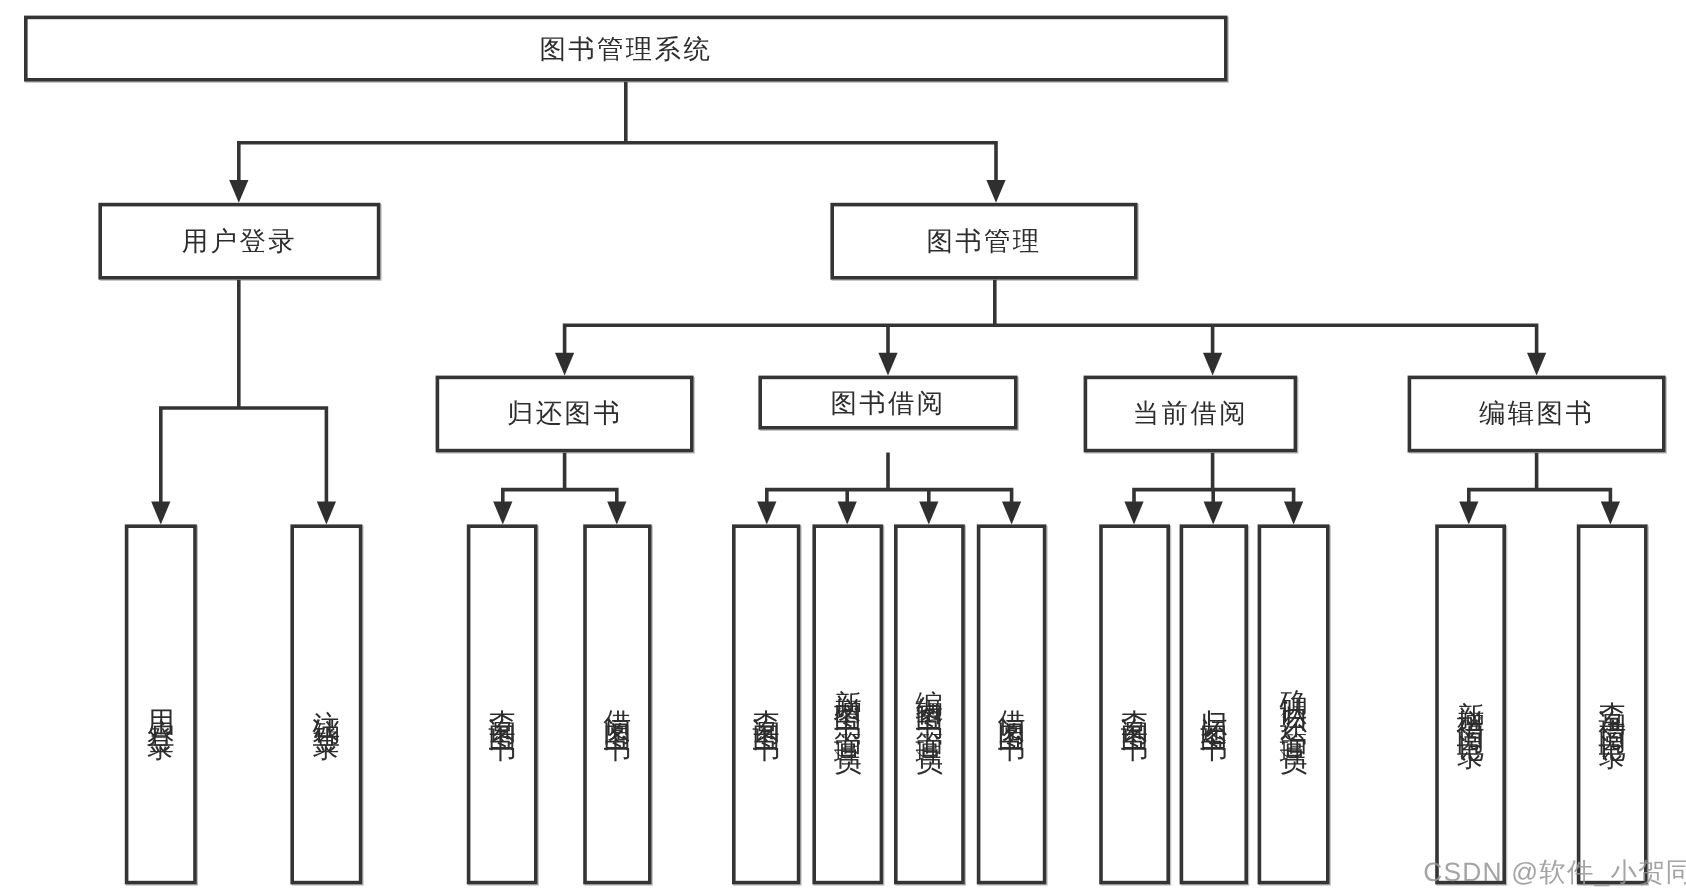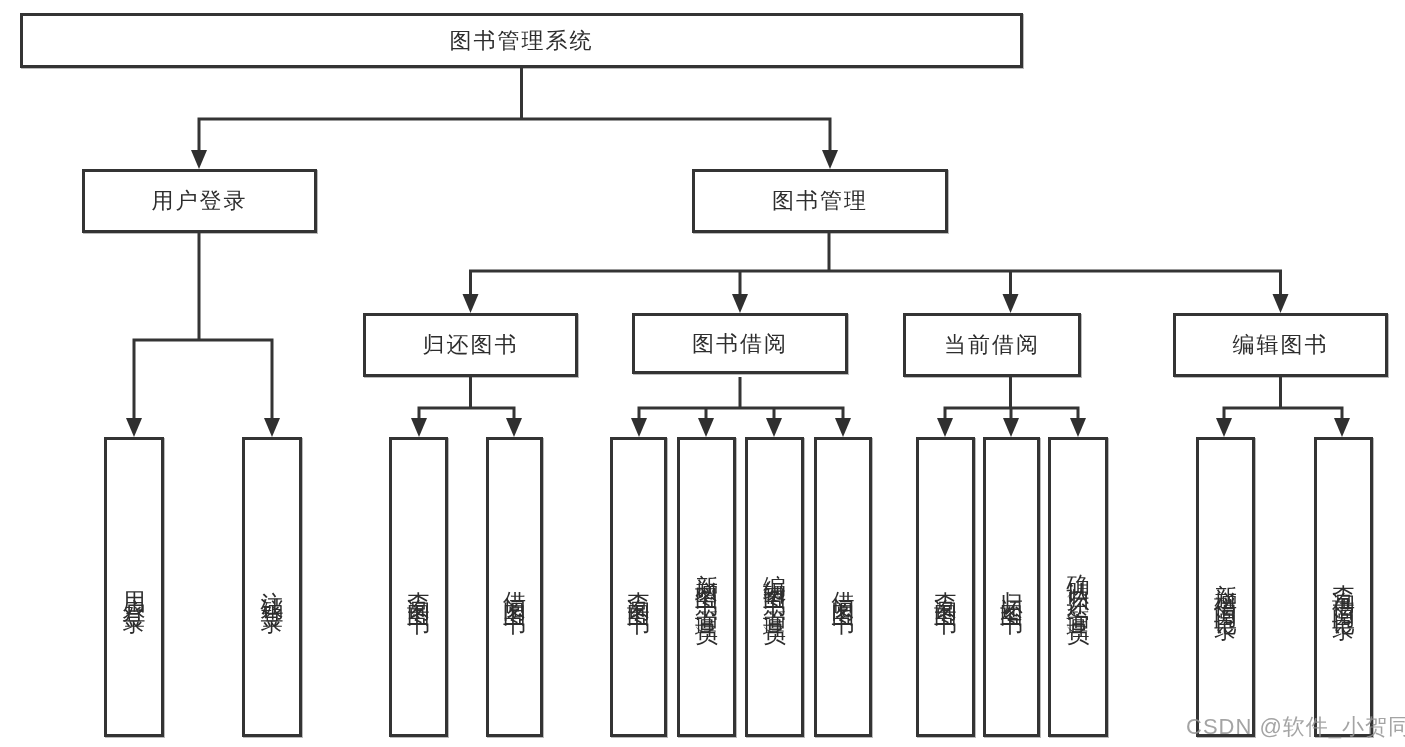--- a/index.html
+++ b/index.html
@@ -95,21 +95,21 @@
   <div class="node h" style="left:82px;top:169px;width:235px;height:64px">
     <span>用户登录</span>
   </div>
   <div class="node h" style="left:692px;top:169px;width:256px;height:64px">
     <span>图书管理</span>
   </div>
 
   <div class="node h" style="left:363px;top:313px;width:215px;height:64px">
     <span>归还图书</span>
   </div>
-  <div class="node h" style="left:632px;top:313px;width:216px;height:61px">
+  <div class="node h" style="left:632px;top:313px;width:216px;height:45px">
     <span>图书借阅</span>
   </div>
   <div class="node h" style="left:903px;top:313px;width:178px;height:64px">
     <span>当前借阅</span>
   </div>
   <div class="node h" style="left:1173px;top:313px;width:215px;height:64px">
     <span>编辑图书</span>
   </div>
 
   <div class="node v" style="left:104px;top:437px;width:60px;height:300px">

